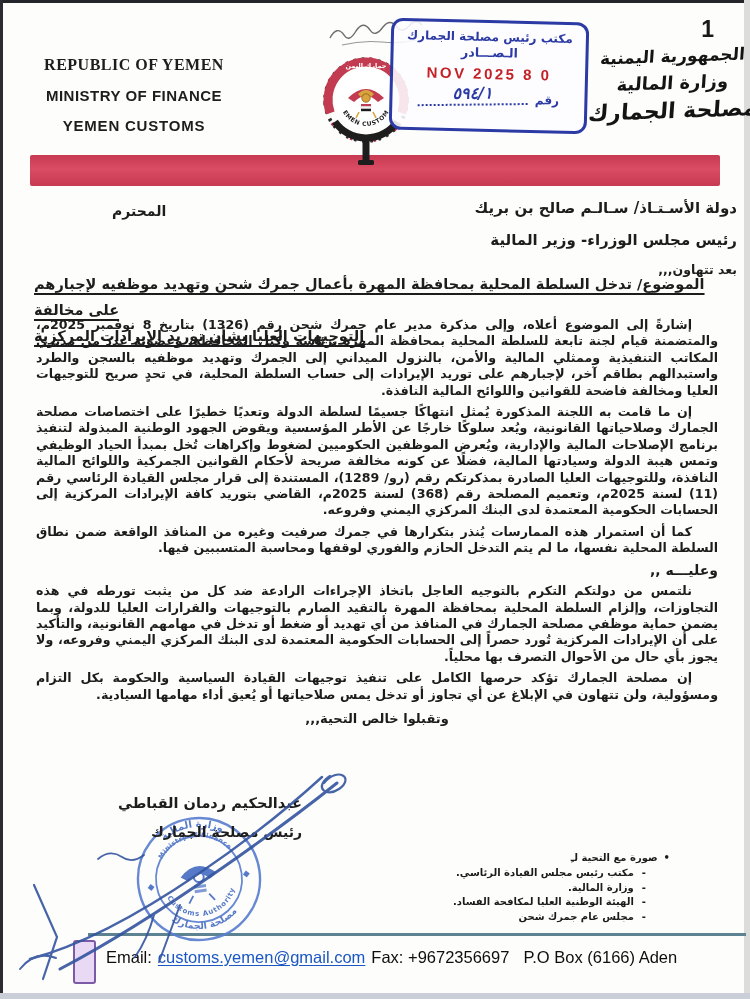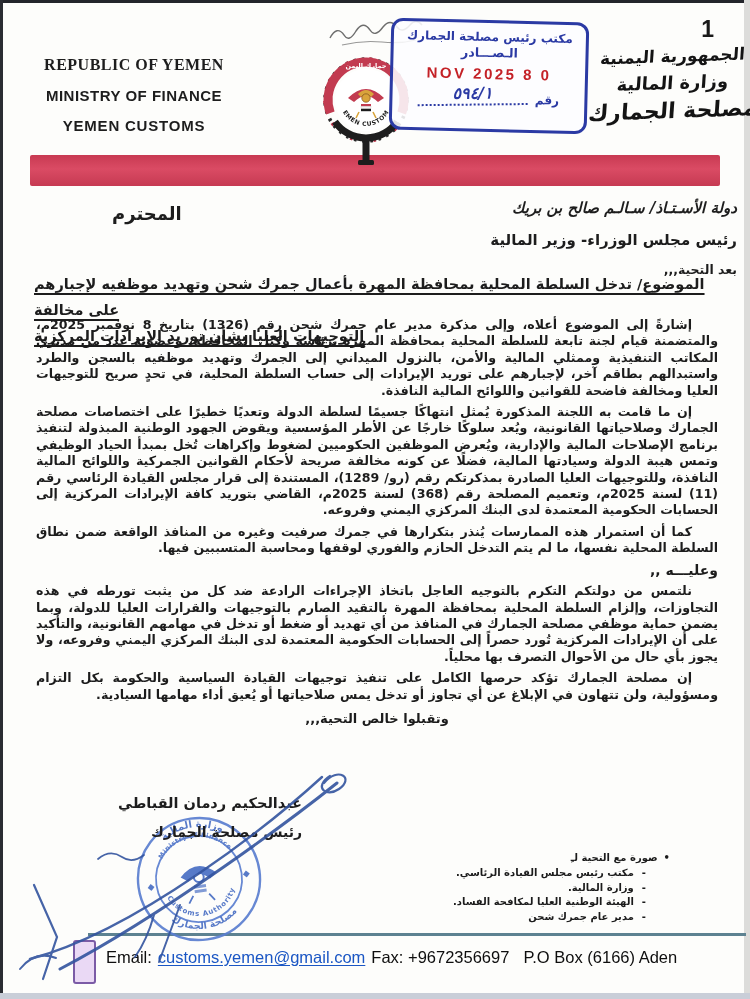--- a/index.html
+++ b/index.html
@@ -50,24 +50,24 @@
   .out-stamp .numlabel{font-size:12px;font-weight:700;}
   .out-stamp .numvalue{font-size:16px;font-weight:700;font-style:italic;min-width:110px;
     border-bottom:2px dotted #2b3aa4;padding-bottom:1px;transform:rotate(-2deg);}
 
   
   .banner{position:absolute;left:30px;top:155px;width:690px;height:31px;border-radius:2px;
     background:linear-gradient(180deg,#c83a52 0%,#da4b64 45%,#c63a52 100%);z-index:1;}
 
   
   .recipient{position:absolute;top:199px;right:13px;width:420px;direction:rtl;text-align:right;}
-  .recipient .r1{font-size:15px;font-weight:700;font-style:italic;}
+  .recipient .r1{font-size:15px;font-weight:700;}
   .recipient .r2{font-size:15px;font-weight:700;margin-top:14px;}
   .recipient .r3{font-size:12.5px;font-weight:700;margin-top:13px;}
-  .honorific{position:absolute;top:203px;left:112px;font-size:18px;font-weight:700;direction:rtl;}
+  .honorific{position:absolute;top:203px;left:112px;font-size:14px;font-weight:700;direction:rtl;}
 
   
   .subject{position:absolute;top:271px;left:34px;width:684px;text-align:left;direction:rtl;}
   .subject div{font-size:14.5px;font-weight:700;text-decoration:underline;
     text-underline-offset:4px;text-decoration-thickness:1.5px;line-height:1.8;}
 
   
   .body-text{position:absolute;top:317px;left:36px;width:682px;direction:rtl;
     text-align:justify;font-size:12.6px;font-weight:700;color:#1c1c1c;line-height:16.4px;}
   .body-text p{margin:0 0 5px 0;text-indent:26px;}
@@ -157,21 +157,21 @@
       <span class="numlabel">رقم</span>
       <span class="numvalue">٥٩٤/١</span>
     </div>
   </div>
 
   <div class="banner"></div>
 
   <div class="recipient">
     <div class="r1">دولة الأسـتـاذ/ سـالـم صالح بن بريك</div>
     <div class="r2">رئيس مجلس الوزراء- وزير المالية</div>
-    <div class="r3">بعد التحية,,,</div>
+    <div class="r3">بعد تتهاون,,,</div>
   </div>
   <div class="honorific">المحترم</div>
 
   <div class="subject">
     <div>الموضوع/ تدخل السلطة المحلية بمحافظة المهرة بأعمال جمرك شحن وتهديد موظفيه لإجبارهم على مخالفة</div>
     <div>التوجيهات العليا بشأن توريد الإيرادات المركزية</div>
   </div>
 
   <div class="body-text">
     <p>إشارةً إلى الموضوع أعلاه، وإلى مذكرة مدير عام جمرك شحن رقم (1326) بتاريخ 8 نوفمبر 2025م، والمتضمنة قيام لجنة تابعة للسلطة المحلية بمحافظة المهرة برئاسة وكيل المحافظة، وعضوية عدد من مديري المكاتب التنفيذية وممثلي المالية والأمن، بالنزول الميداني إلى الجمرك وتهديد موظفيه بالسجن والطرد واستبدالهم بطاقم آخر، لإجبارهم على توريد الإيرادات إلى حساب السلطة المحلية، في تحدٍ صريح للتوجيهات العليا ومخالفة فاضحة للقوانين واللوائح المالية النافذة.</p>
@@ -235,21 +235,21 @@
     <div class="cc-item">
       <span class="dash">-</span><span>مكتب رئيس مجلس القيادة الرئاسي.</span>
     </div>
     <div class="cc-item">
       <span class="dash">-</span><span>وزارة المالية.</span>
     </div>
     <div class="cc-item">
       <span class="dash">-</span><span>الهيئة الوطنية العليا لمكافحة الفساد.</span>
     </div>
     <div class="cc-item">
-      <span class="dash">-</span><span>مدير عام جمرك شحن</span>
+      <span class="dash">-</span><span>مجلس عام جمرك شحن</span>
     </div>
   </div>
 
   <div class="footer-line"></div>
   <div class="footer-badge"></div>
   <div class="footer">
     <span>Email:</span><span class="email">customs.yemen@gmail.com</span><span class="fax">Fax: +9672356697</span><span class="pobox">P.O Box (6166) Aden</span>
   </div>
 </div>
 

